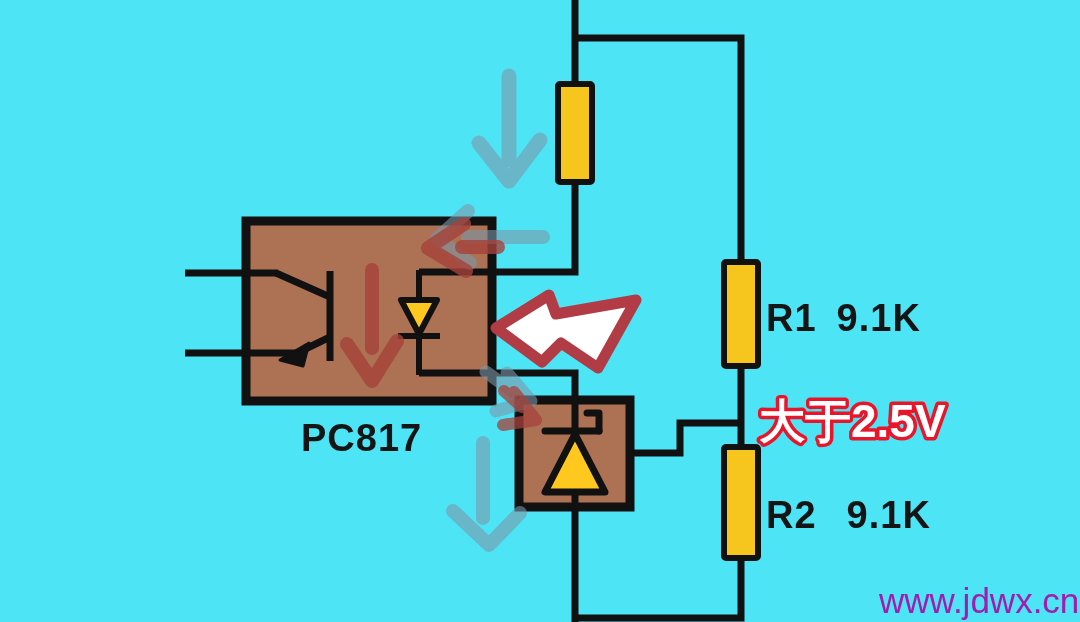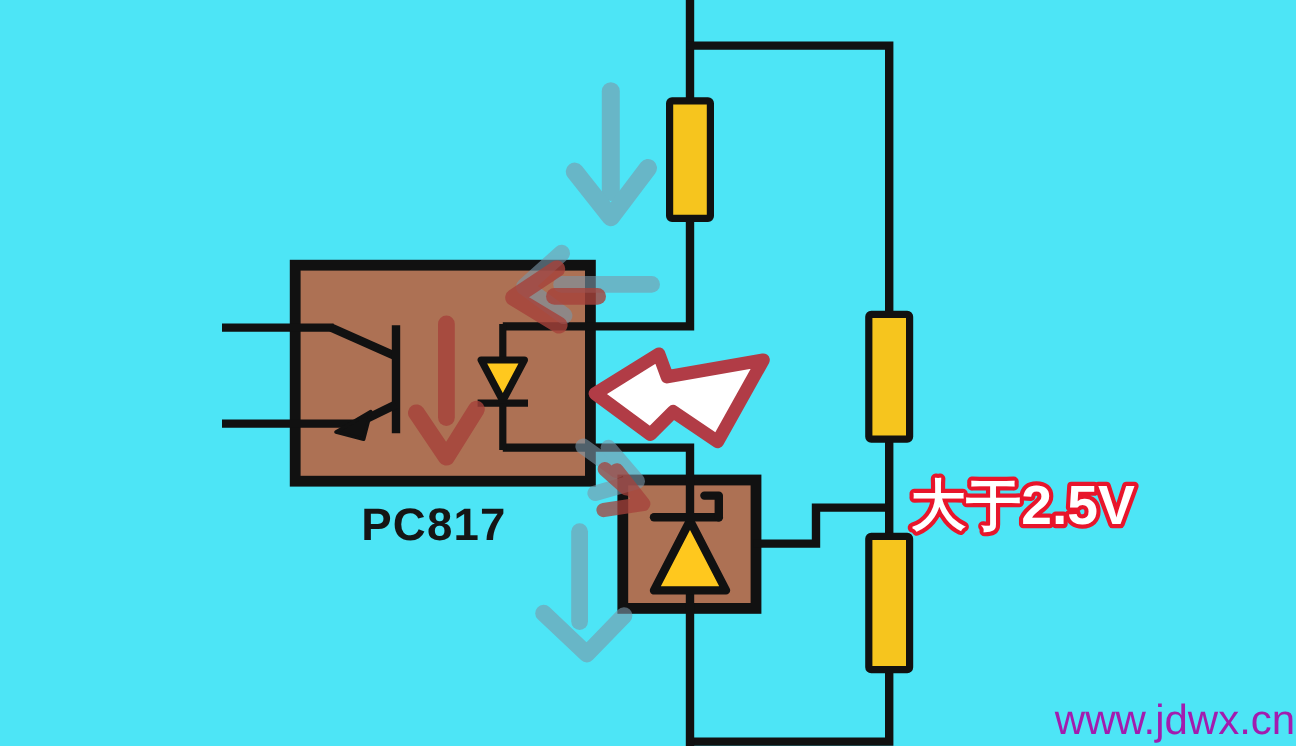--- a/index.html
+++ b/index.html
@@ -125,18 +125,24 @@
     </g>
 
     <path d="M496 328 L549 295 L556 314 L636 300 L598 368 L561 343 L542 362 Z" fill="#ffffff" stroke="#b13c46" stroke-width="11" stroke-linejoin="round"></path>
 
     <text x="759" y="437" font-family="&quot;Liberation Sans&quot;, sans-serif" font-size="46" font-weight="bold" fill="#ffffff" stroke="#e8152b" stroke-width="7" paint-order="stroke fill" stroke-linejoin="round">大于2.5V</text>
   </svg>
 
   <div class="label pc817-label">PC817</div>
 
 
+  <div class="label ref-label r1-label">
+    <span>R1</span><span class="gap1"></span><span>9.1K</span>
+  </div>
 
+  <div class="label ref-label r2-label">
+    <span>R2</span><span class="gap2"></span><span>9.1K</span>
+  </div>
 
 
   <div class="website">www.jdwx.cn</div>
 
 </div>
 
 </body></html>

